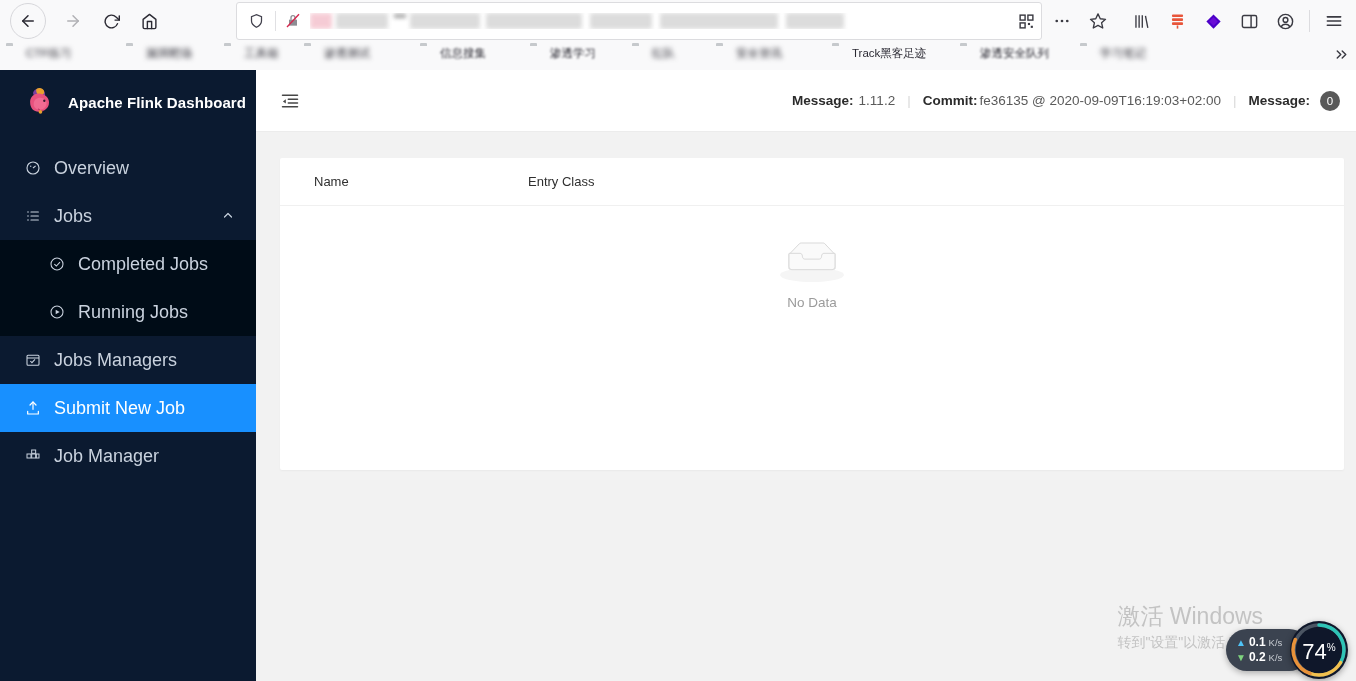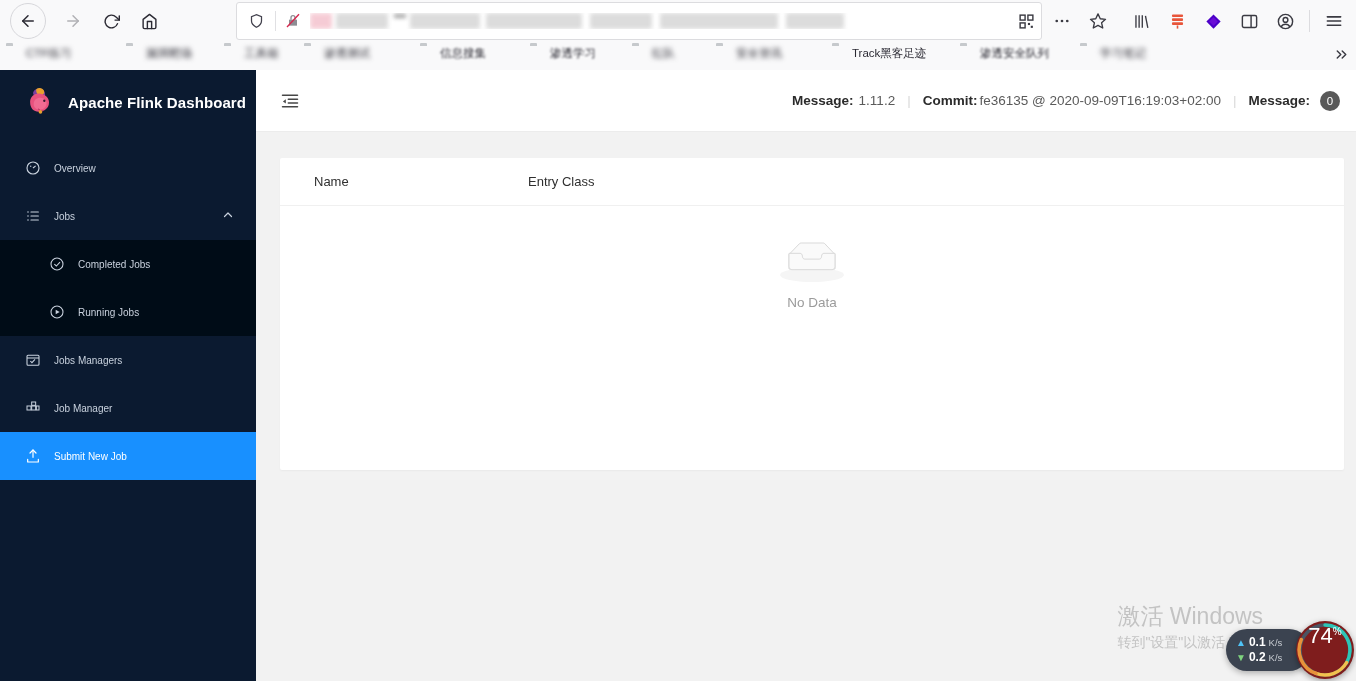--- a/index.html
+++ b/index.html
@@ -161,21 +161,21 @@
     color: #ffffff;
     letter-spacing: .1px;
   }
   .menu { margin-top: 10px; }
   .menu-item {
     height: 48px;
     display: flex;
     align-items: center;
     padding-left: 24px;
     color: #c9d2de;
-    font-size: 10px;
+    font-size: 18px;
     position: relative;
   }
   .menu-item .mi-icon {
     width: 18px; height: 18px;
     margin-right: 12px;
     display:flex; align-items:center; justify-content:center;
     color: #c9d2de;
     flex: none;
   }
   .menu-item.selected {
@@ -325,28 +325,29 @@
     line-height: 15px;
   }
   .netspeed .arrow { font-size: 10px; }
   .netspeed .up { color: #4fc3f7; }
   .netspeed .down { color: #7ed37e; }
   .netspeed .val { font-weight: bold; font-size: 12px; }
   .netspeed .unit { color: #c8ccd2; font-size: 9.5px; }
 
   .gauge {
     position: absolute;
-    right: 2px;
+    right: 8px;
     bottom: 2px;
     width: 58px;
     height: 58px;
     border-radius: 50%;
-    background: #7f1d1d;
+    background: #0f172a;
     box-shadow: 0 2px 6px rgba(0,0,0,.35);
     display: flex;
+    align-items: center;
     justify-content: center;
   }
   .gauge svg { position: absolute; left: 0; top: 0; }
   .gauge .gv {
     position: relative;
     color: #ffffff;
     font-size: 22px;
     line-height: 22px;
     font-weight: normal;
   }
@@ -621,43 +622,43 @@
         <span class="mi-icon">
           <svg width="16" height="16" viewBox="0 0 24 24" fill="none" stroke="currentColor" stroke-width="1.6">
               <rect x="3" y="5" width="18" height="15" rx="1.5"></rect>
               <line x1="3" y1="9" x2="21" y2="9"></line>
               <polyline points="8 13.5 10.4 16 15 11.2"></polyline>
             </svg>
         </span>
         <span>Jobs Managers</span>
       </div>
 
+      <div class="menu-item selected">
+        <span class="mi-icon">
+          <svg width="16" height="16" viewBox="0 0 24 24" fill="none" stroke="currentColor" stroke-width="1.8" stroke-linecap="round" stroke-linejoin="round">
+              <line x1="12" y1="3" x2="12" y2="14"></line>
+              <polyline points="7.5 7.5 12 3 16.5 7.5"></polyline>
+              <polyline points="4 17 4 21 20 21 20 17"></polyline>
+            </svg>
+        </span>
+        <span>Submit New Job</span>
+      </div>
+
       <div class="menu-item">
         <span class="mi-icon">
           <svg width="16" height="16" viewBox="0 0 24 24" fill="none" stroke="currentColor" stroke-width="1.5">
               <rect x="3" y="9" width="6" height="6"></rect>
               <rect x="10" y="9" width="6" height="6"></rect>
               <rect x="10" y="3" width="6" height="5"></rect>
               <rect x="17" y="9" width="4" height="6"></rect>
             </svg>
         </span>
         <span>Job Manager</span>
       </div>
 
-      <div class="menu-item selected">
-        <span class="mi-icon">
-          <svg width="16" height="16" viewBox="0 0 24 24" fill="none" stroke="currentColor" stroke-width="1.8" stroke-linecap="round" stroke-linejoin="round">
-              <line x1="12" y1="3" x2="12" y2="14"></line>
-              <polyline points="7.5 7.5 12 3 16.5 7.5"></polyline>
-              <polyline points="4 17 4 21 20 21 20 17"></polyline>
-            </svg>
-        </span>
-        <span>Submit New Job</span>
-      </div>
-
     </div>
   </div>
 
   <div class="content">
 
     <div class="topbar">
       <span class="fold-icon">
         <svg width="20" height="20" viewBox="0 0 24 24" fill="none" stroke="currentColor" stroke-width="1.8" stroke-linecap="round">
             <line x1="3" y1="5" x2="21" y2="5"></line>
             <line x1="10" y1="10" x2="21" y2="10"></line>

